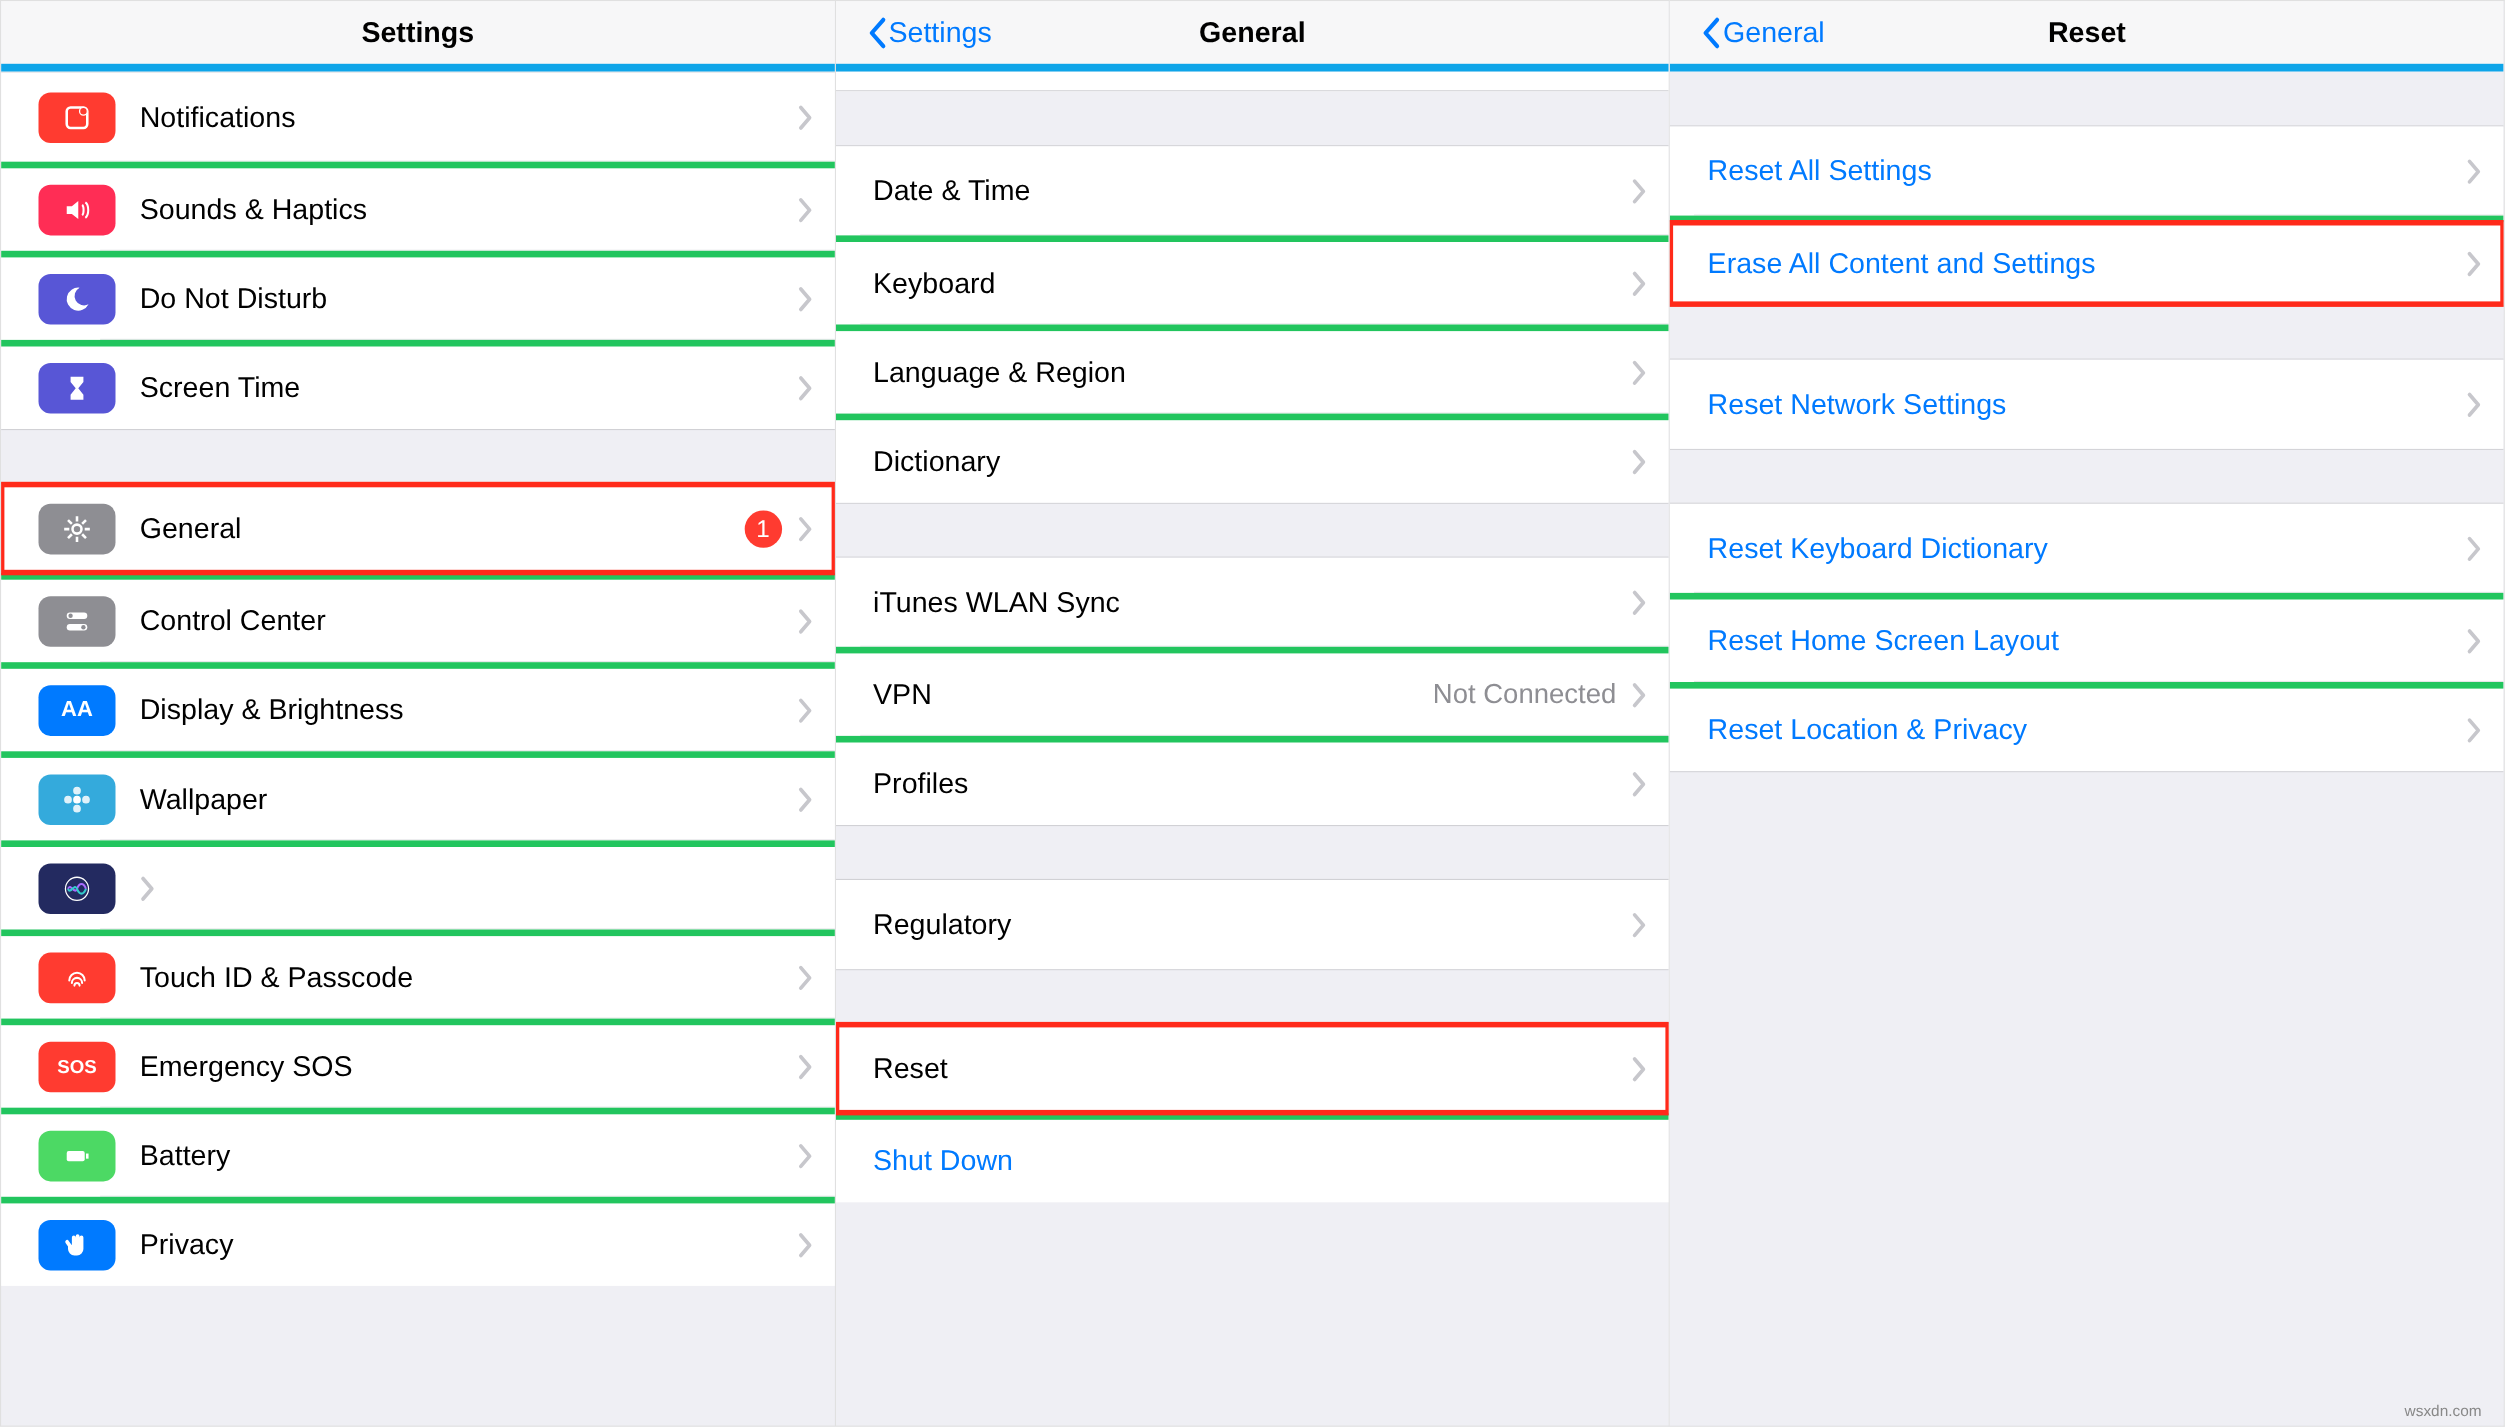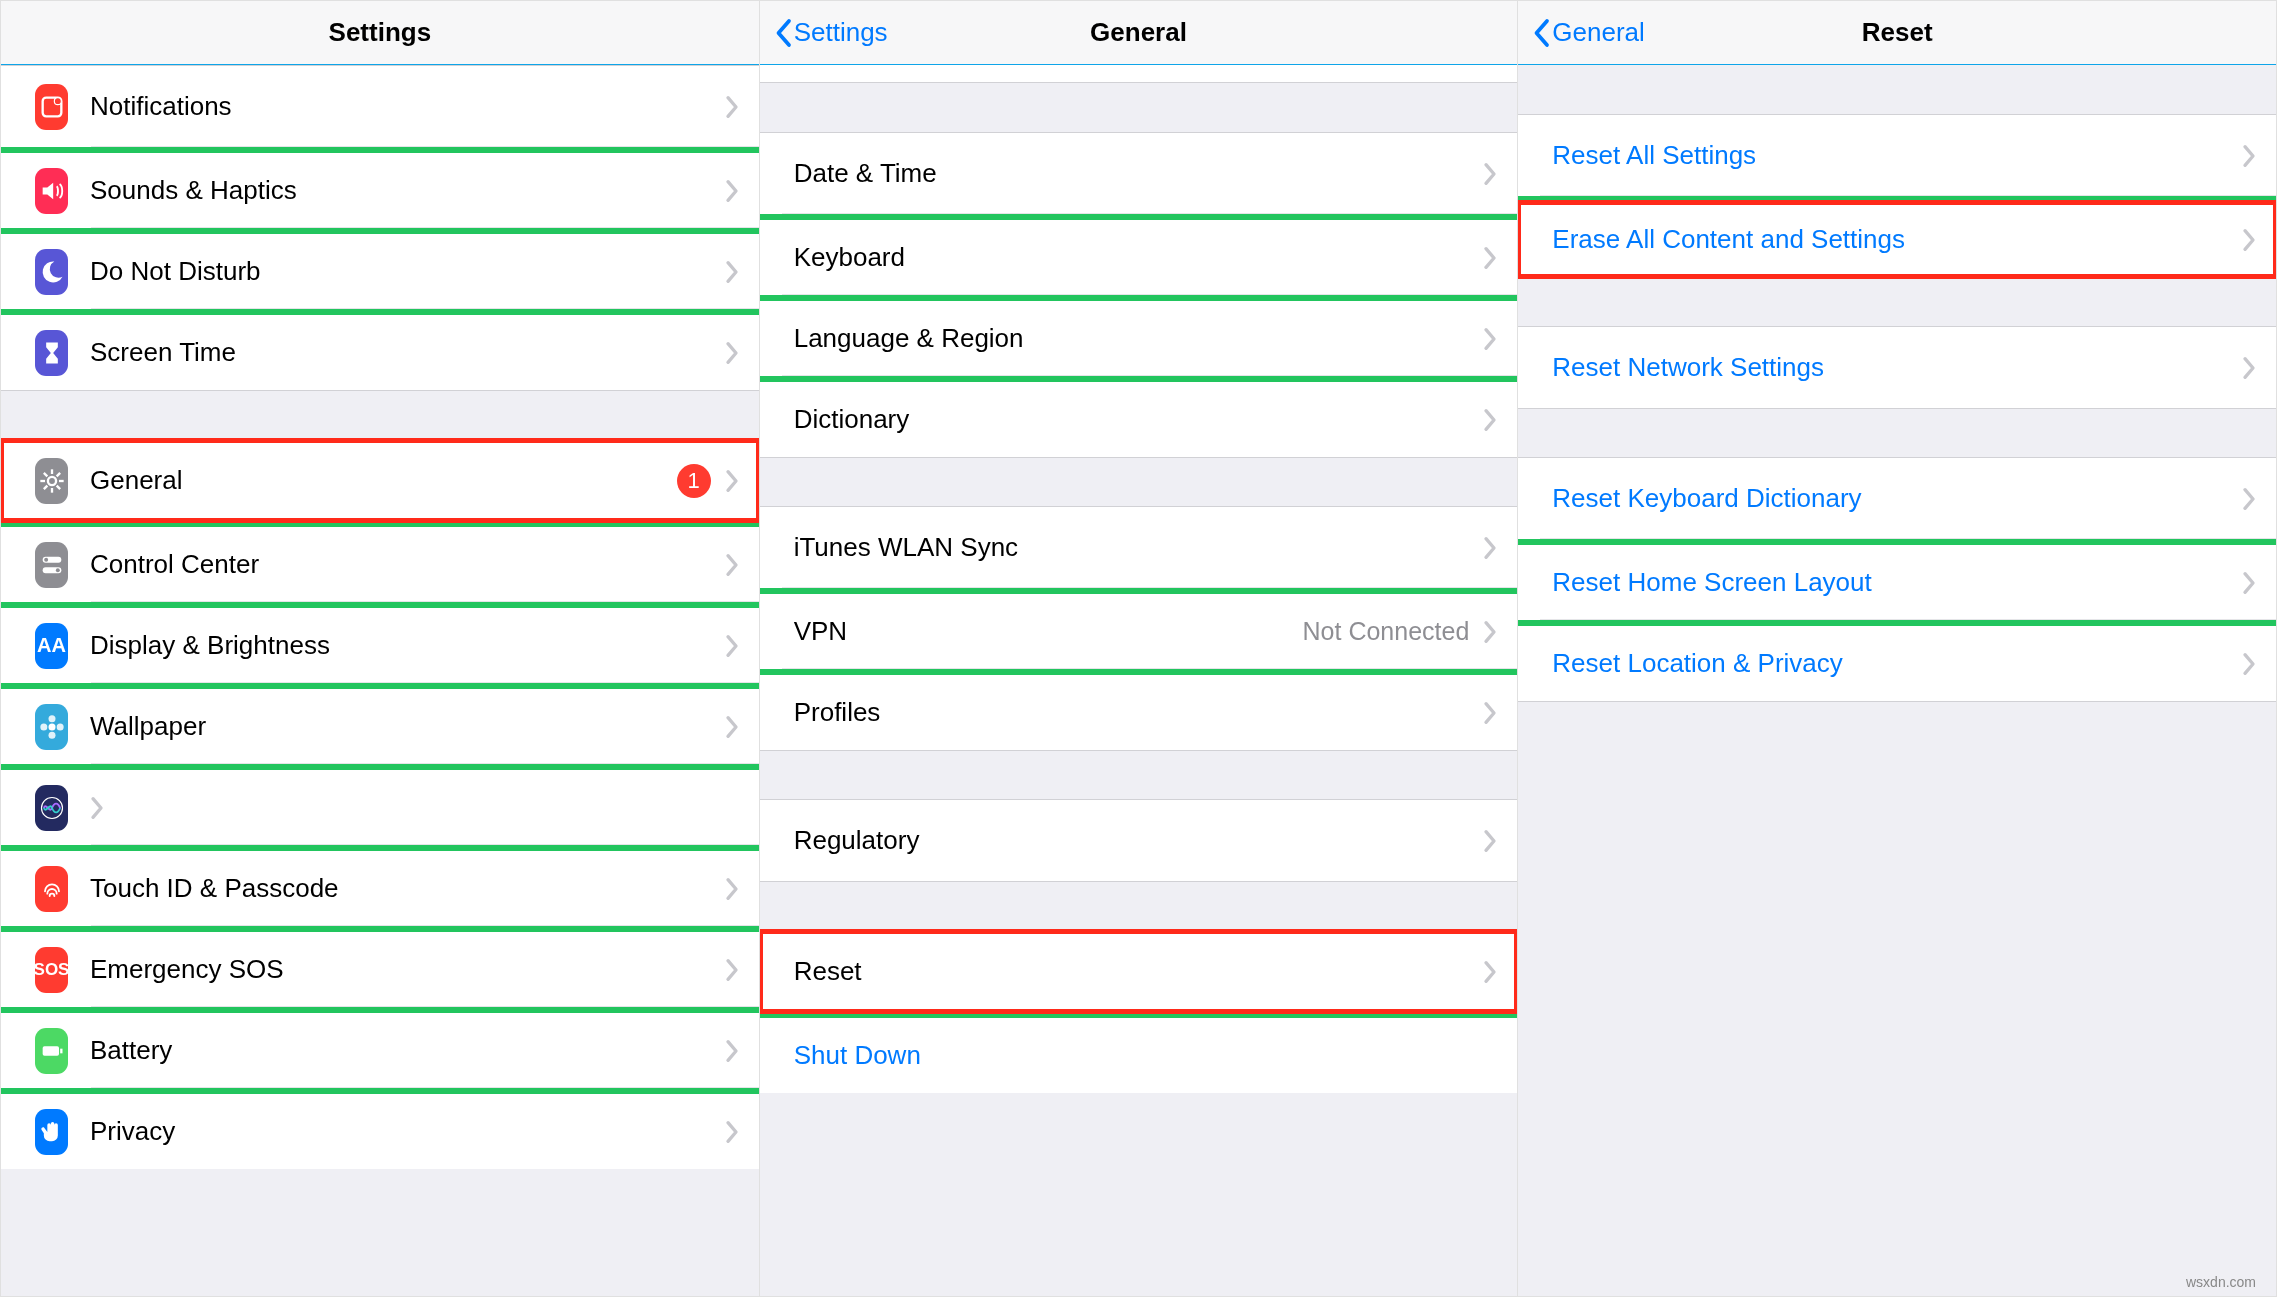--- a/index.html
+++ b/index.html
@@ -18,25 +18,25 @@
   flex-direction: column;
   position: relative;
   overflow: hidden;
 }
 .pane + .pane { border-left: none; }
 
 
 .navbar {
   height: 64px;
   background: #f7f7f8;
-  border-bottom: 1px solid #0ea5e9;
+  border-bottom: 7px solid #0ea5e9;
   display: flex;
   align-items: center;
   position: relative;
-  padding: 0 14px;
+  padding: 0 28px;
 }
 .nav-title {
   font-size: 26px;
   font-weight: 700;
   color: #000;
   position: absolute;
   left: 50%;
   transform: translateX(-50%);
 }
 .nav-back {
@@ -71,21 +71,21 @@
 .row-detail {
   font-size: 25px;
   color: #8e8e93;
   margin-right: 14px;
 }
 .chevron {
   color: #c7c7cc;
   flex-shrink: 0;
 }
 .icon-box {
-  width: 33px;
+  width: 70px;
   height: 46px;
   border-radius: 11px;
   margin-right: 22px;
   display: flex;
   align-items: center;
   justify-content: center;
   flex-shrink: 0;
   color: #fff;
 }
 .badge {

